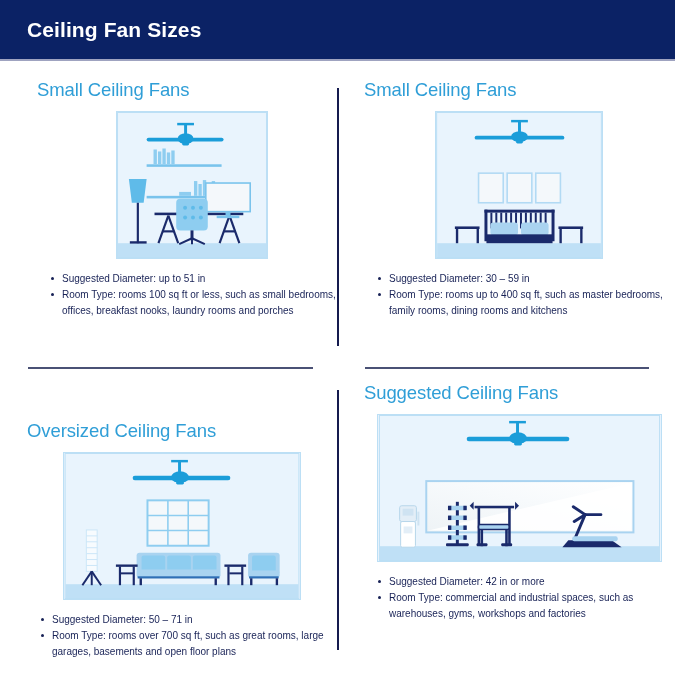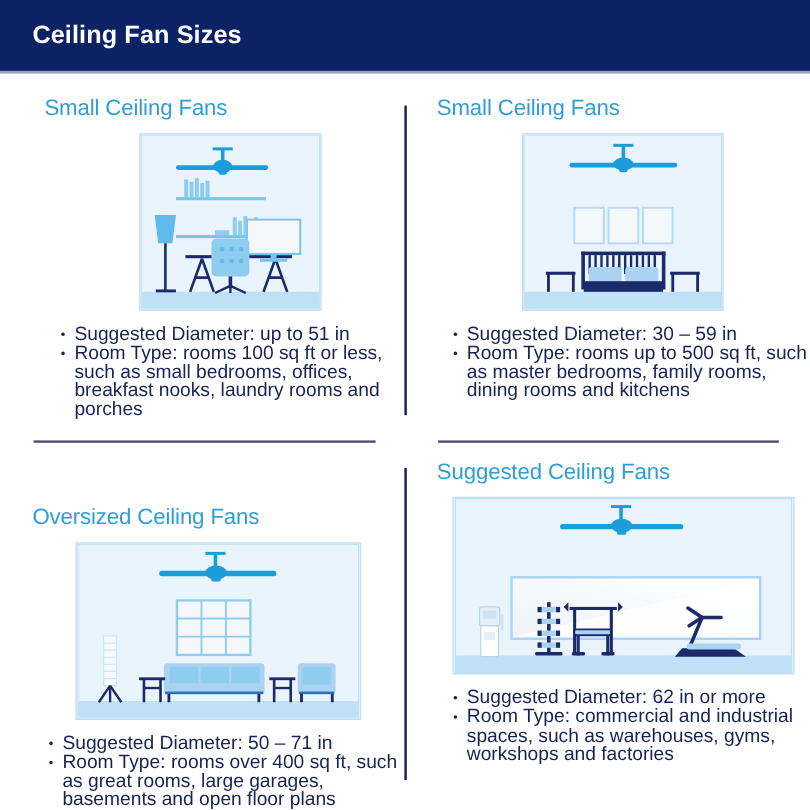--- a/index.html
+++ b/index.html
@@ -70,21 +70,21 @@
 
   
   .bullets {
     margin-top: 12px;
     padding-left: 13px;
     list-style: none;
   }
   .bullets li {
     position: relative;
     color: #182256;
-    font-size: 16px;
+    font-size: 10px;
     line-height: 15.4px;
     padding-left: 12px;
     margin-bottom: 1px;
   }
   .bullets li:before {
     content: "";
     position: absolute;
     left: 1px; top: 6px;
     width: 3px; height: 3px;
     background: #182256;
@@ -239,21 +239,21 @@
           <rect x="41" y="118" width="2.4" height="15"></rect>
           <rect x="124" y="116" width="25" height="2.6"></rect>
           <rect x="125" y="118" width="2.4" height="15"></rect>
           <rect x="146" y="118" width="2.4" height="15"></rect>
         </g>
       </svg>
       </div>
 
       <ul class="bullets">
         <li>Suggested Diameter: 30 – 59 in</li>
-        <li>Room Type: rooms up to 500 sq ft, such as master bedrooms, family rooms, dining rooms and kitchens</li>
+        <li>Room Type: rooms up to 400 sq ft, such as master bedrooms, family rooms, dining rooms and kitchens</li>
       </ul>
     </div>
 
     <div class="quad q-bl">
       <div class="quad-title">Oversized Ceiling Fans</div>
 
       <div class="illus-wrap">
       <svg class="illus" width="238" height="148" viewBox="0 0 238 148">
         <rect x="0.5" y="0.5" width="237" height="147" fill="#e9f4fd" stroke="#bcdff5"></rect>
         <rect x="1" y="133" width="236" height="14" fill="#bfe0f6"></rect>
@@ -322,21 +322,21 @@
           <rect x="162" y="113" width="22" height="2.4"></rect>
           <rect x="165" y="115" width="2.2" height="19"></rect>
           <rect x="179" y="115" width="2.2" height="19"></rect>
           <rect x="167" y="121" width="13" height="2"></rect>
         </g>
       </svg>
       </div>
 
       <ul class="bullets">
         <li>Suggested Diameter: 50 – 71 in</li>
-        <li>Room Type: rooms over 400 sq ft, such as great rooms, large garages, basements and open floor plans</li>
+        <li>Room Type: rooms over 700 sq ft, such as great rooms, large garages, basements and open floor plans</li>
       </ul>
     </div>
 
     <div class="quad q-br">
       <div class="quad-title">Suggested Ceiling Fans</div>
 
       <div class="illus-wrap">
       <svg class="illus" width="285" height="148" viewBox="0 0 285 148">
         <rect x="0.5" y="0.5" width="284" height="147" fill="#e9f4fd" stroke="#bcdff5"></rect>
         <rect x="1" y="133" width="283" height="14" fill="#bfe0f6"></rect>
@@ -404,19 +404,19 @@
           <path d="M197 93 L209 101 L198 108"></path>
           <path d="M209 101 L225 101"></path>
           <path d="M209 101 L198 127"></path>
         </g>
         <path d="M192 127 L236 127 L246 134 L186 134 Z" fill="#1a2a6b"></path>
         <rect x="196" y="123" width="46" height="5" rx="2" fill="#a9d3f0"></rect>
       </svg>
       </div>
 
       <ul class="bullets">
-        <li>Suggested Diameter: 62 in or more</li>
+        <li>Suggested Diameter: 42 in or more</li>
         <li>Room Type: commercial and industrial spaces, such as warehouses, gyms, workshops and factories</li>
       </ul>
     </div>
 
   </div>
 </div>
 
 </body></html>

